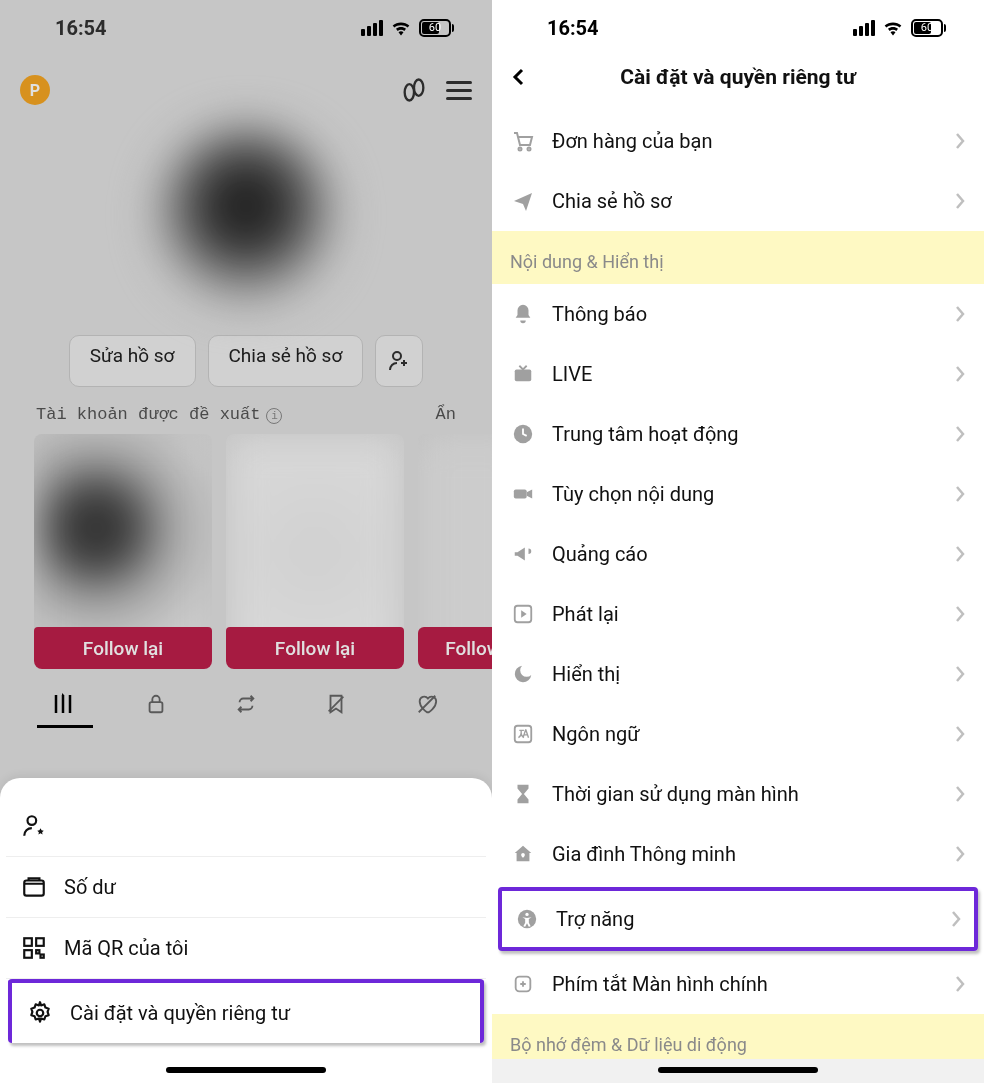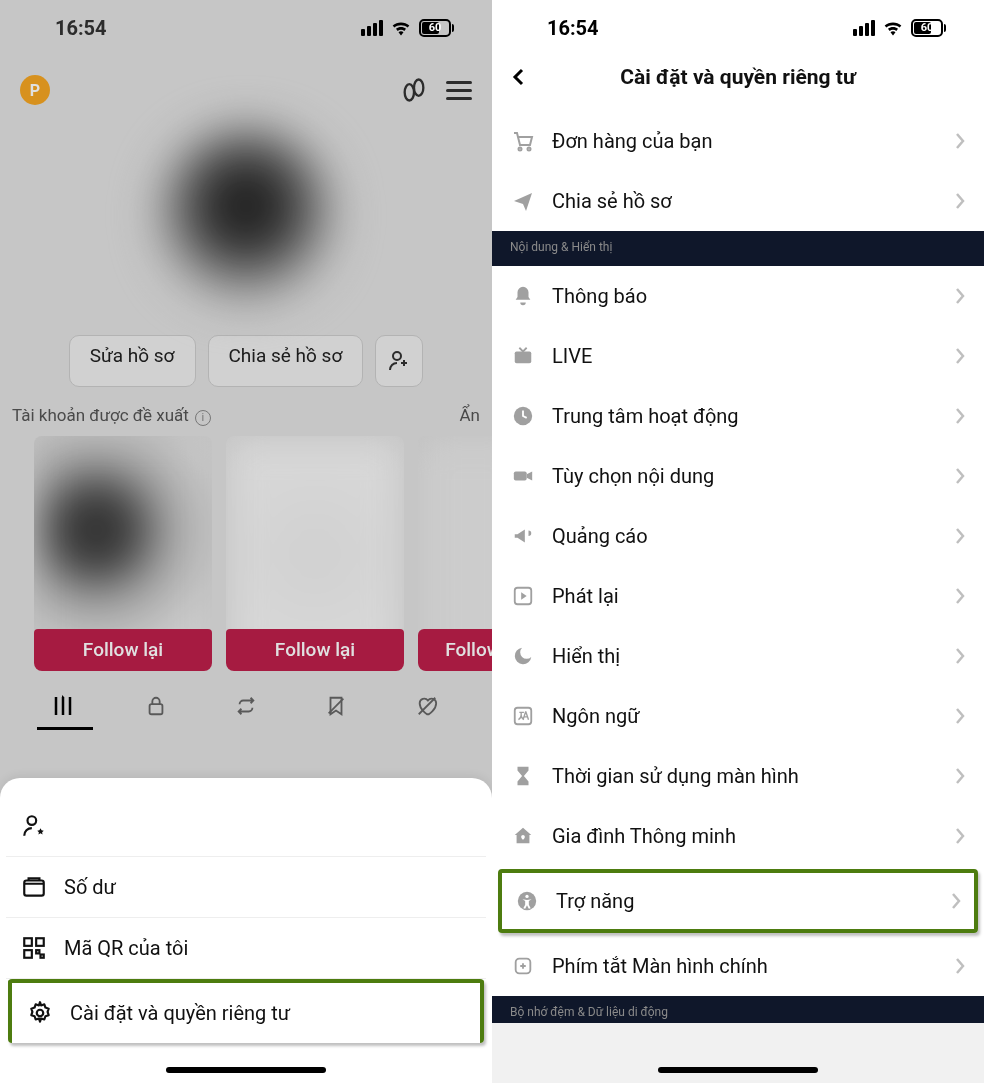--- a/index.html
+++ b/index.html
@@ -40,21 +40,21 @@
   .signal-bars span:nth-child(2){height:10px;}
   .signal-bars span:nth-child(3){height:13px;}
   .signal-bars span:nth-child(4){height:16px;}
   .wifi { width: 20px; height: 16px; }
   .battery {
     display:flex; align-items:center; gap:1px;
   }
   .battery-body {
     width: 32px; height: 18px; border: 2px solid #000; border-radius: 5px;
     position: relative; display:flex; align-items:center; justify-content:center;
-    font-size: 12px; font-weight: 700;
+    font-size: 12px; font-weight: 400;
   }
   .battery-fill {
     position: absolute; left: 1px; top: 1px; bottom: 1px; width: 60%;
     background: #000; border-radius: 2px;
   }
   .battery-text { position: relative; color: #fff; z-index: 2; font-size:11px;}
   .battery-tip { width: 2px; height: 8px; background: #000; border-radius: 0 2px 2px 0; }
   .left .status-bar { color: #333; }
 
   
@@ -92,22 +92,22 @@
   .pill-btn {
     background: #eee; border:1px solid #ccc; border-radius: 10px;
     padding: 8px 20px; font-size: 19px; color:#222;
   }
   .icon-btn {
     background:#eee;border:1px solid #ccc;border-radius:10px;
     width:48px;height:52px;display:flex;align-items:center;justify-content:center;
   }
 
   .suggest-row {
-    display:flex; justify-content:space-between; padding: 0 12px 10px;
-    color:#555; font-size:17px; align-items:center;
+    display:flex; justify-content:space-between; padding: 0 36px 10px;
+    color:#555; font-size:17px; align-items:center;font-family:Liberation Mono, monospace;
   }
   .info-icon { display:inline-flex; width:16px; height:16px; border:1.5px solid #888; border-radius:50%; align-items:center; justify-content:center; font-size:11px; margin-left:6px; color:#888;}
 
   .cards-row {
     display:flex; gap:14px; padding: 0 0 0 34px; overflow:hidden;
   }
   .card {
     width: 178px; min-width:178px; background:#ddd; border-radius:8px;
     display:flex; flex-direction:column; justify-content:flex-end;
     height: 235px; position:relative; overflow:hidden;
@@ -140,21 +140,21 @@
     box-shadow: 0 -2px 10px rgba(0,0,0,0.08);
   }
   .sheet-item {
     display:flex; align-items:center; gap: 16px;
     padding: 16px 14px; font-size: 20px; color:#111;
     border-bottom: 1px solid #eee;
   }
   .sheet-item:last-child { border-bottom: none; }
   .sheet-icon { width:28px; height:28px; color:#222; flex-shrink:0; display:flex;align-items:center;justify-content:center;}
   .red-box {
-    border: 4px solid #4d7c0f; border-radius: 4px;
+    border: 4px solid #6d28d9; border-radius: 4px;
     box-shadow: 2px 3px 3px rgba(0,0,0,0.25);
   }
 
   .home-indicator {
     position:absolute; bottom:10px; left:50%; transform:translateX(-50%);
     width: 160px; height:6px; background:#000; border-radius:4px;
   }
 
   
   .right .status-bar { background:#fff; }
@@ -163,22 +163,22 @@
     display:flex; align-items:center; padding: 6px 12px 18px;
     position:relative; height:56px;
   }
   .back-chevron { width:30px; height:30px; display:flex;align-items:center;justify-content:center;}
   .settings-title {
     position:absolute; left:0; right:0; text-align:center;
     font-size: 21px; font-weight:700; color:#111;
   }
 
   .section-header {
-    padding: 9px 18px 12px; color:#8a8a8a; font-size: 12px;
-    background:#0f172a;
+    padding: 20px 18px 12px; color:#8a8a8a; font-size: 18px;
+    background:#fef9c3;
   }
 
   .list-group { background:#fff; }
   .list-item {
     display:flex; align-items:center; padding: 17px 18px;
     font-size: 20px; color:#111; gap: 16px; position:relative;
   }
   .list-item .li-icon { width:26px; height:26px; color:#a0a0a0; flex-shrink:0; display:flex;align-items:center;justify-content:center;}
   .list-item .chev { margin-left:auto; color:#bfbfbf; }
   .list-group .list-item + .list-item {}

